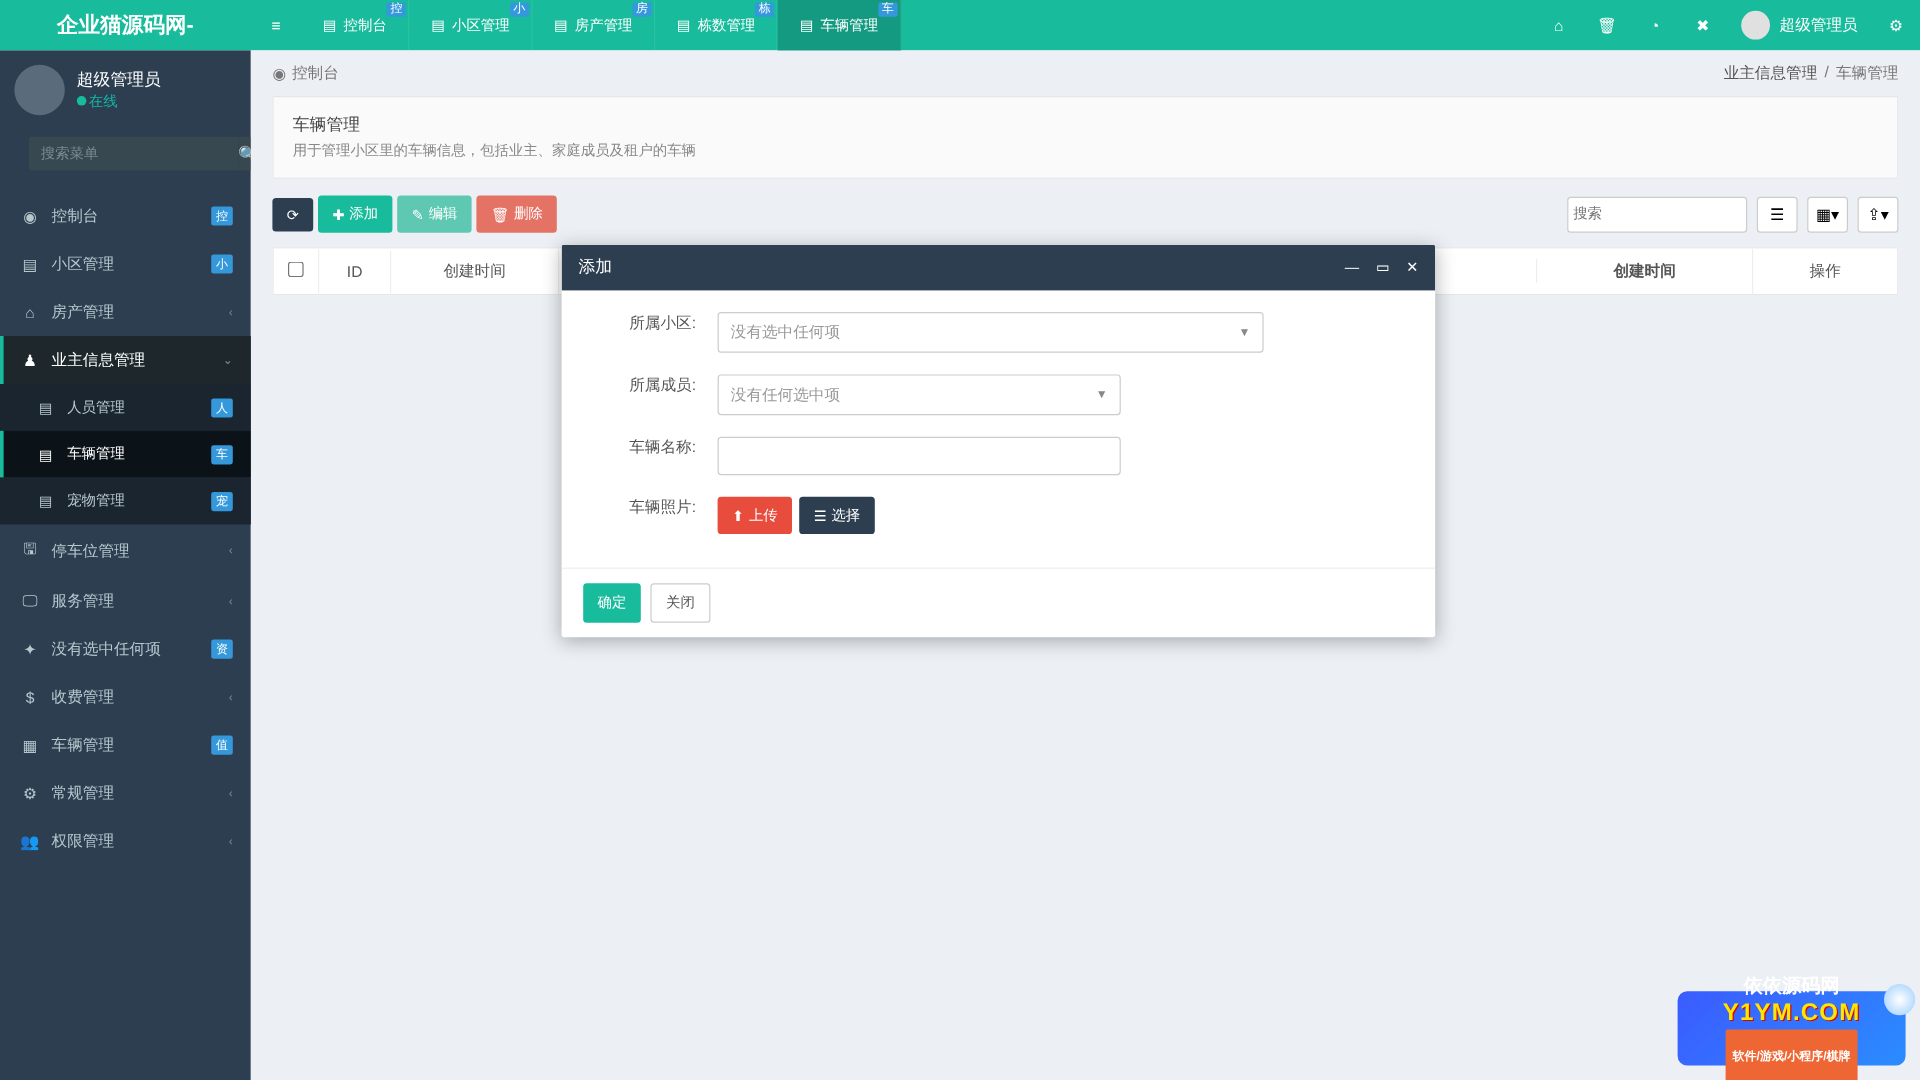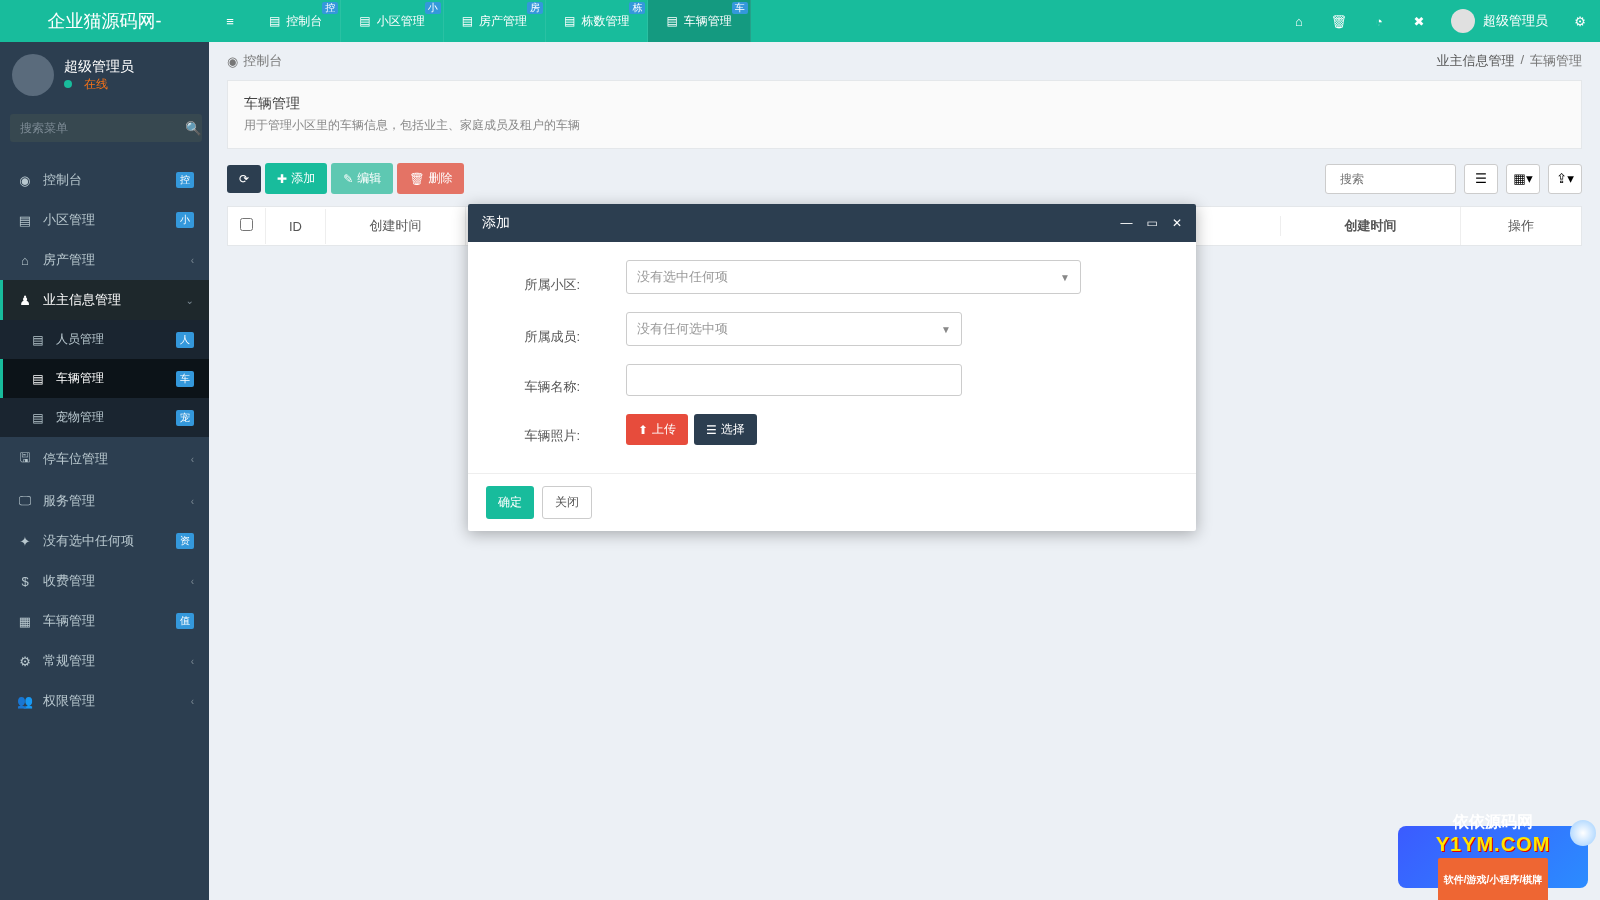--- a/index.html
+++ b/index.html
@@ -1,44 +1,44 @@
 <!DOCTYPE html>
 <html><head>
 <meta charset="utf-8">
 <style>
 * { box-sizing: border-box; margin: 0; padding: 0; }
 body { font-family: "Microsoft YaHei", Arial, sans-serif; font-size: 13px; background: #ecf0f5; color: #333; overflow: hidden; }
 .app { display: flex; flex-direction: column; height: 900px; width: 1600px; }
 
 
 .header { display: flex; height: 42px; background: #18bc9c; color: #fff; flex-shrink: 0; }
-.logo { width: 209px; display: flex; align-items: center; justify-content: center; font-size: 18px; font-weight: 400; }
+.logo { width: 209px; display: flex; align-items: center; justify-content: center; font-size: 18px; font-weight: 700; }
 .header-left { display: flex; align-items: center; }
 .hamburger { width: 42px; display: flex; align-items: center; justify-content: center; cursor: pointer; }
 .tabs { display: flex; height: 100%; }
 .tab { position: relative; padding: 0 18px; display: flex; align-items: center; gap: 6px; cursor: pointer; font-size: 12px; border-right: 1px solid rgba(255,255,255,0.08); }
 .tab.active { background: #149a80; }
 .tab-badge { position: absolute; top: 2px; right: 2px; background: #3498db; color: #fff; font-size: 10px; padding: 0 3px; border-radius: 2px; line-height: 12px; }
 .header-right { margin-left: auto; display: flex; align-items: center; gap: 0; }
 .hbtn { width: 40px; height: 42px; display: flex; align-items: center; justify-content: center; cursor: pointer; }
 .user-box { display: flex; align-items: center; gap: 8px; padding: 0 12px; cursor: pointer; }
 .avatar { width: 24px; height: 24px; border-radius: 50%; background: #e0e0e0; }
 
 
 .body { display: flex; flex: 1; min-height: 0; }
 
 
 .sidebar { width: 209px; background: #2c3e50; color: #b8c7ce; display: flex; flex-direction: column; }
 .user-panel { display: flex; align-items: center; gap: 10px; padding: 12px; }
 .user-panel .avatar-lg { width: 42px; height: 42px; border-radius: 50%; background: #5a6b7c; }
 .user-info { display: flex; flex-direction: column; }
 .user-info .name { color: #fff; font-size: 14px; }
-.user-info .status { color: #f97316; font-size: 12px; display: flex; align-items: center; gap: 12px; }
+.user-info .status { color: #14b8a6; font-size: 12px; display: flex; align-items: center; gap: 2px; }
 .status-dot { width: 8px; height: 8px; border-radius: 50%; background: #18bc9c; }
-.search-box { padding: 6px 10px; display: flex; }
+.search-box { padding: 6px 24px; display: flex; }
 .search-box input { flex: 1; background: #374850; border: none; color: #ccc; padding: 7px 10px; border-radius: 3px 0 0 3px; font-size: 12px; }
 .search-box input::placeholder { color: #7c8a94; }
 .search-btn { width: 34px; background: #374850; border: none; color: #999; border-radius: 0 3px 3px 0; cursor: pointer; display: flex; align-items: center; justify-content: center; }
 .menu { list-style: none; margin-top: 12px; }
 .menu li { display: flex; align-items: center; padding: 11px 15px; cursor: pointer; position: relative; font-size: 13px; }
 .menu li.active { background: #1e282c; color: #fff; border-left: 3px solid #18bc9c; padding-left: 12px; }
 .menu li.sub { padding-left: 28px; background: #1a2530; font-size: 12px; }
 .menu li.sub.active { background: #0c1318; color: #fff; border-left: 3px solid #18bc9c; padding-left: 25px; }
 .menu .ico { width: 20px; display: inline-flex; justify-content: center; margin-right: 8px; }
 .menu .badge { margin-left: auto; background: #3498db; color: #fff; font-size: 10px; padding: 1px 4px; border-radius: 2px; }
@@ -58,37 +58,37 @@
 .toolbar-row { margin: 0 18px; display: flex; align-items: center; gap: 4px; }
 .btn { border: none; padding: 7px 12px; border-radius: 3px; font-size: 12px; cursor: pointer; display: inline-flex; align-items: center; gap: 4px; color: #fff; }
 .btn-dark { background: #2c3e50; }
 .btn-success { background: #18bc9c; }
 .btn-teal { background: #5ec8b2; }
 .btn-danger { background: #e47365; }
 .btn-default { background: #fff; color: #555; border: 1px solid #ccc; }
 .btn-red { background: #e74c3c; }
 .btn-navy { background: #2c3e50; }
 .toolbar-right { margin-left: auto; display: flex; gap: 8px; }
-.search-input { width: 131px; padding: 5px 14px; border: 1px solid #ccc; border-radius: 3px; font-size: 12px; }
+.search-input { width: 150px; padding: 5px 4px; border: 1px solid #ccc; border-radius: 3px; font-size: 12px; font-family: Liberation Mono, monospace; }
 .icon-btn { width: 34px; height: 30px; border: 1px solid #ccc; background: #fff; border-radius: 3px; cursor: pointer; display: inline-flex; align-items: center; justify-content: center; }
 
 .table-header { margin: 12px 18px 0; background: #fff; border: 1px solid #e4e7ea; display: flex; align-items: center; min-height: 40px; font-size: 13px; color: #555; }
 .th { padding: 10px 12px; text-align: center; border-right: 1px solid #eee; }
 .th-chk { width: 38px; }
 .th-id { width: 60px; }
 .th-photo { width: 140px; }
 .th-rest { flex: 1; }
 .th-date { width: 180px; font-weight: bold; }
 .th-op { width: 120px; border-right: none; }
 .modal { position: absolute; left: 468px; top: 204px; width: 728px; background: #fff; box-shadow: 0 3px 16px rgba(0,0,0,0.3); border-radius: 2px; overflow: hidden; }
 .modal-header { background: #2c3e50; color: #fff; padding: 10px 14px; display: flex; align-items: center; font-size: 14px; }
 .modal-header .controls { margin-left: auto; display: flex; gap: 14px; font-size: 12px; }
 .modal-header .controls span { cursor: pointer; }
 .modal-body { padding: 18px 30px 10px; }
-.form-row { display: flex; align-items: flex-end; margin-bottom: 18px; gap: 28px; }
+.form-row { display: flex; align-items: flex-start; margin-bottom: 18px; }
 .form-label { width: 100px; text-align: right; font-size: 13px; color: #555; padding-right: 18px; }
 .form-control { flex: 0 0 455px; }
 .form-control.full { flex: 0 0 455px; }
 .form-control.narrow { flex: 0 0 336px; }
 .select, .text-input { width: 100%; border: 1px solid #ccc; border-radius: 3px; padding: 7px 10px; font-size: 13px; color: #999; background: #fff; display: flex; align-items: center; justify-content: space-between; }
 .select { cursor: pointer; }
 .text-input { color: #333; min-height: 32px; }
 .caret { font-size: 10px; color: #888; }
 .btn-group { display: flex; gap: 6px; }
 .modal-footer { border-top: 1px solid #eee; padding: 12px 18px; display: flex; gap: 8px; }

